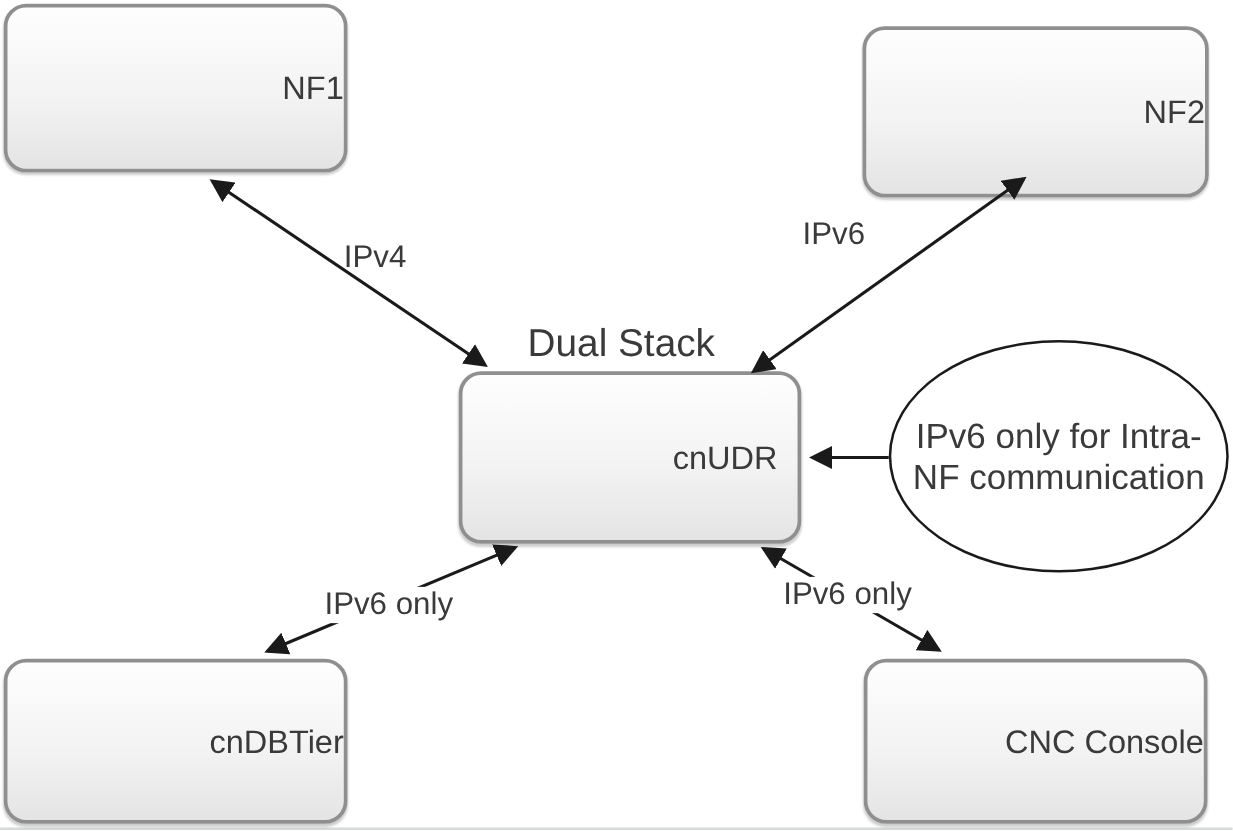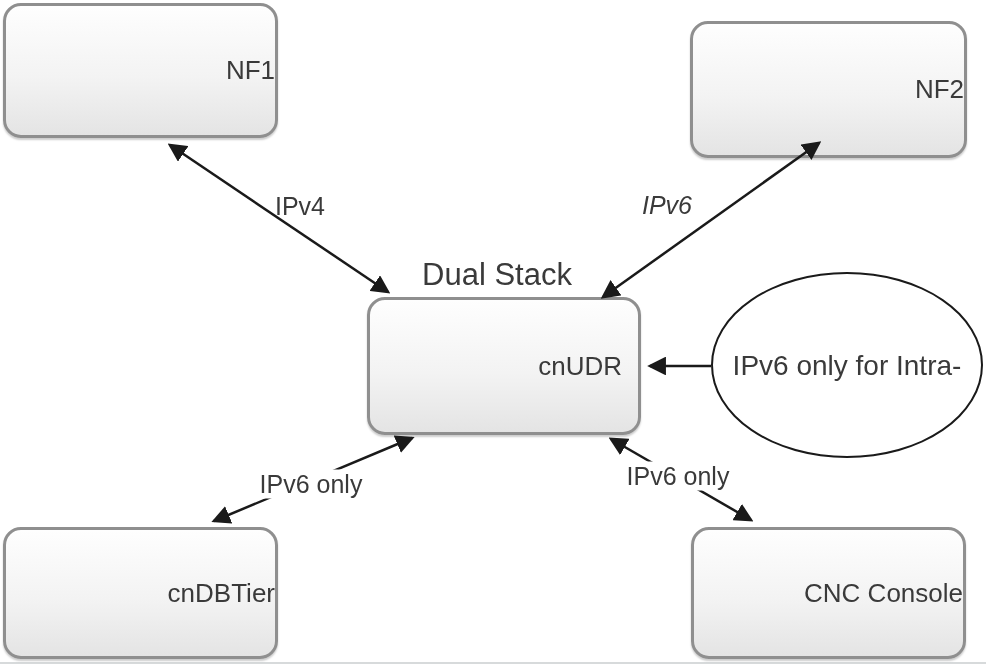--- a/index.html
+++ b/index.html
@@ -57,21 +57,21 @@
   .edge-label {
     position: absolute;
     transform: translate(-50%, -50%);
     white-space: nowrap;
     font-size: 25px;
     z-index: 3;
     text-align: center;
   }
   #label-dual-stack    { left: 497px; top: 275px; font-size: 31px; }
   #label-ipv4          { left: 300px; top: 206px; }
-  #label-ipv6          { left: 667px; top: 205px; font-style: italic; }
+  #label-ipv6          { left: 667px; top: 188px; }
   #label-ipv6-only-db  { left: 311px; top: 484px; background: var(--background, #ffffff); padding: 0 3px; }
   #label-ipv6-only-cnc { left: 678px; top: 476px; background: var(--background, #ffffff); padding: 0 3px; }
 
   .annotation-ellipse {
     position: absolute;
     left: 711px; top: 272px;
     width: 272px; height: 186px;
     box-sizing: border-box;
     border: 2px solid var(--ellipse-border, #1a1a1a);
     border-radius: 50%;
@@ -110,20 +110,21 @@
   </div>
   <div class="node" id="node-cndbtier">
     <span class="node-label">cnDBTier</span>
   </div>
   <div class="node" id="node-cnc">
     <span class="node-label">CNC Console</span>
   </div>
 
   <div class="annotation-ellipse">
     <div class="ann-line">IPv6 only for Intra-</div>
+    <div class="ann-line">NF communication</div>
   </div>
 
   <svg id="connectors" width="986" height="665" viewBox="0 0 986 665">
     <defs>
       <marker id="arrowhead" viewBox="0 0 10 10" refX="8.5" refY="5" markerWidth="7.5" markerHeight="7.5" orient="auto-start-reverse" markerUnits="strokeWidth">
         <path d="M 0 0 L 10 5 L 0 10 z"></path>
       </marker>
     </defs>
     <line x1="170" y1="145" x2="388" y2="292" marker-start="url(#arrowhead)" marker-end="url(#arrowhead)"></line>
     <line x1="603" y1="297" x2="819" y2="143" marker-start="url(#arrowhead)" marker-end="url(#arrowhead)"></line>

